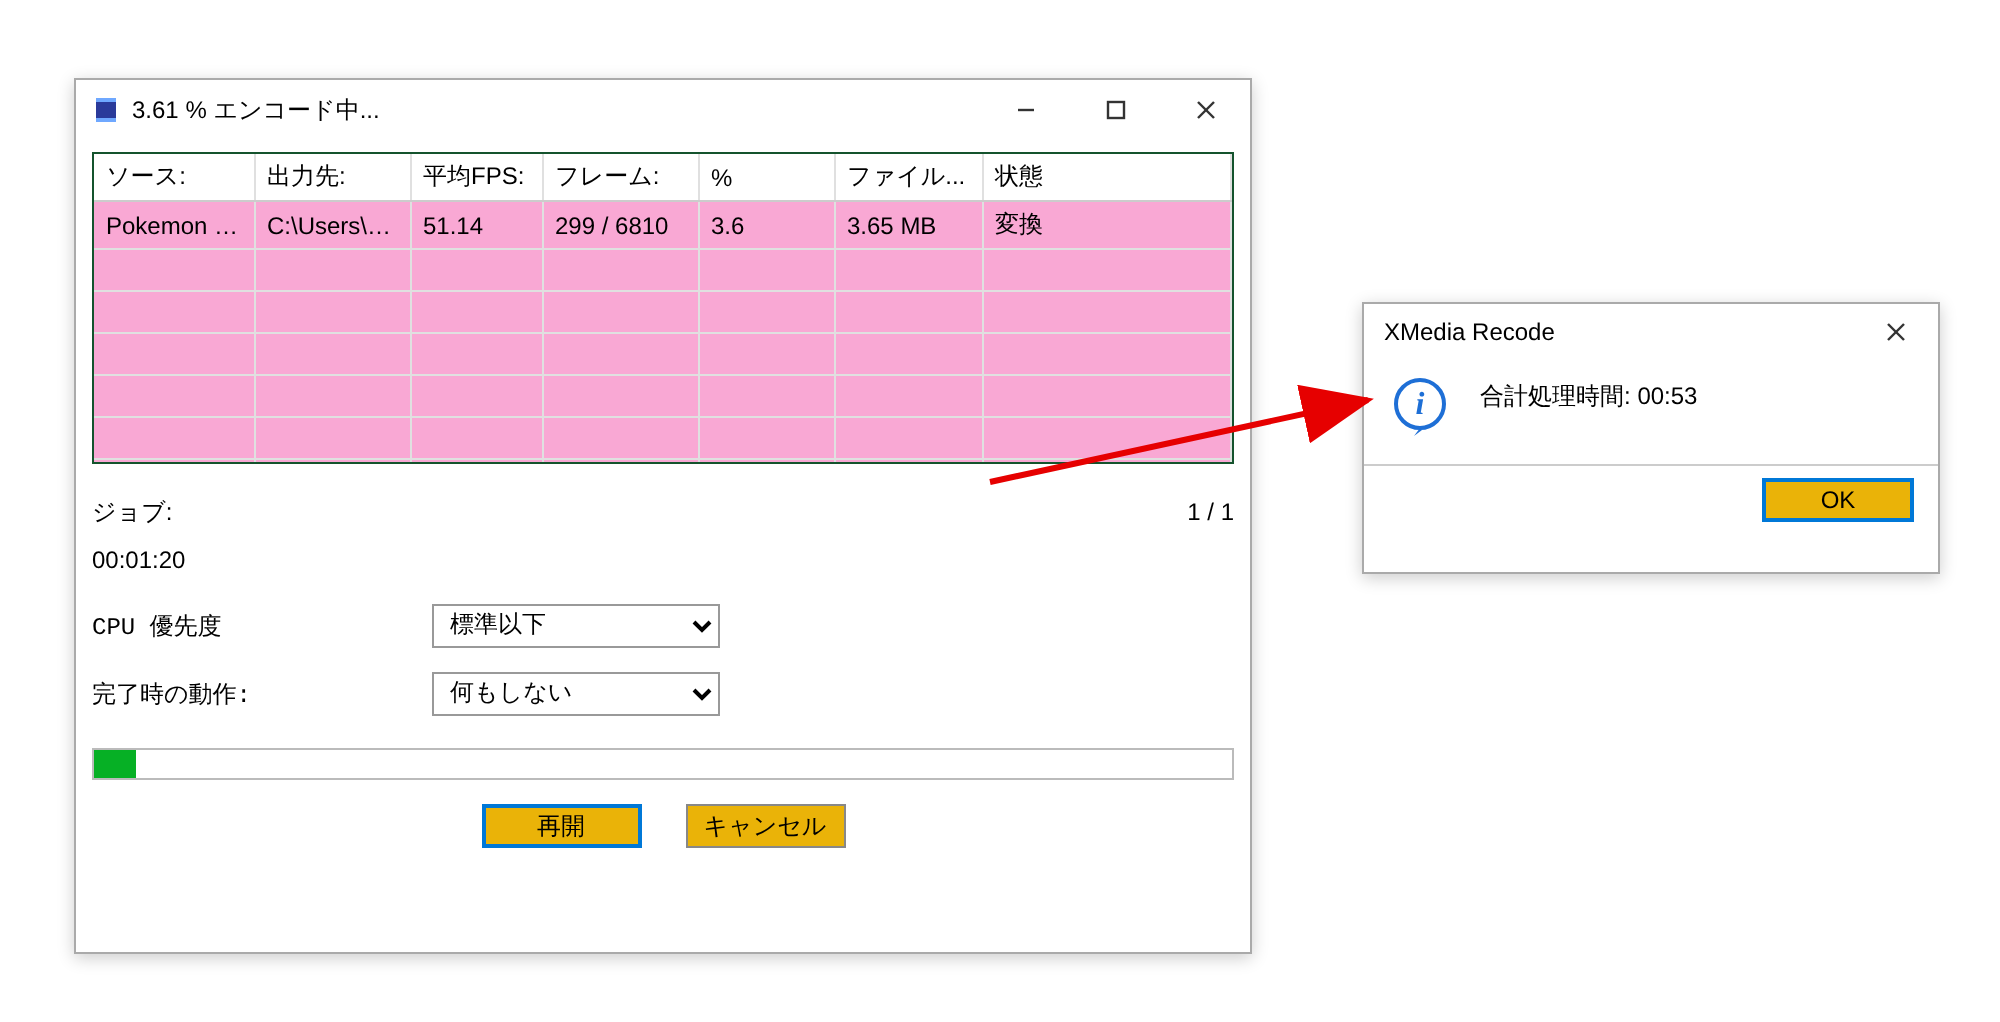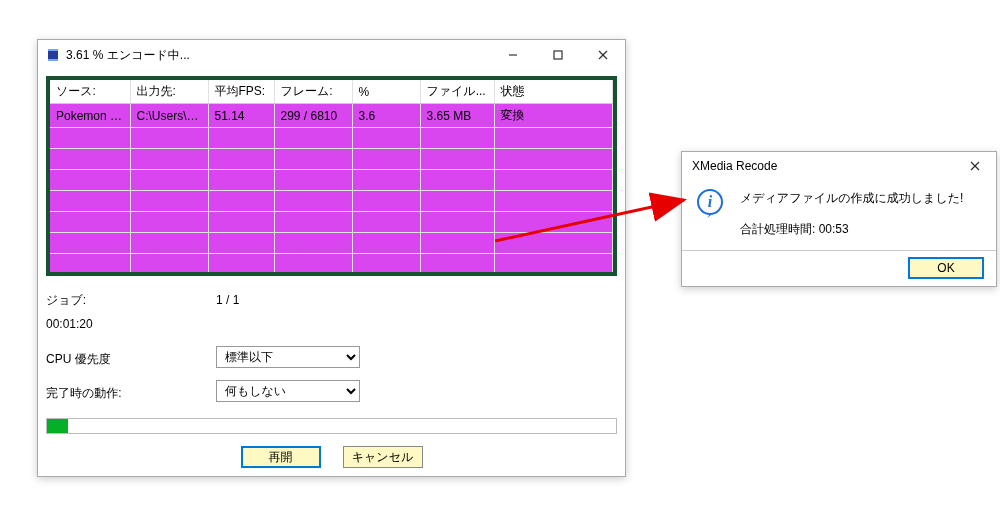--- a/index.html
+++ b/index.html
@@ -45,25 +45,25 @@
   .title-btn {
     width: 45px; height: 30px;
     display: flex; align-items: center; justify-content: center;
     font-size: 14px;
     color: #333;
   }
   .content {
     padding: 6px 8px 8px 8px;
   }
   .grid {
-    border: 4px solid #14532d;
-    height: 200px;
+    border: 1px solid #14532d;
+    height: 156px;
     overflow: hidden;
     position: relative;
-    background: #d946ef;
+    background: #f9a8d4;
   }
   .grid table {
     border-collapse: collapse;
     width: 100%;
   }
   .grid th, .grid td {
     border-right: 1px solid #e0e0e0;
     border-bottom: 1px solid #e0e0e0;
     padding: 3px 6px;
     text-align: left;
@@ -89,30 +89,32 @@
   .col-file   { width: 74px; max-width:74px; }
   .col-status { width: auto; }
   .info-block {
     margin-top: 14px;
   }
   .info-row {
     display: flex;
     align-items: center;
     margin-bottom: 4px;
     height: 20px;
+    justify-content: space-between;
   }
   .info-label {
     width: 170px;
   }
   .info-value {
   }
   .ctrl-row {
     display: flex;
-    align-items: flex-end;
+    align-items: center;
     margin-top: 12px;
+    font-family: Liberation Mono, monospace;
   }
   .ctrl-row .info-label { width:170px; }
   select.win-select {
     font-family: inherit;
     font-size: 12px;
     height: 22px;
     width: 144px;
     border: 1px solid #999;
     background: #fff;
     padding: 0 4px;
@@ -134,30 +136,30 @@
     display: flex;
     justify-content: center;
     gap: 22px;
   }
   button.win-btn {
     font-family: inherit;
     font-size: 12px;
     height: 22px;
     min-width: 80px;
     padding: 0 4px;
-    background: #fef9c3;
+    background: #eab308;
     border: 1px solid #888;
   }
   button.win-btn.primary {
     border: 2px solid #0078d7;
   }
   
   .dlg-win {
     left: 681px; top: 151px;
-    width: 316px; height: 136px;
+    width: 289px; height: 136px;
   }
   .dlg-titlebar {
     height: 28px;
     display: flex;
     align-items: center;
     padding: 0 0 0 10px;
     font-size: 12px;
     border-bottom: none;
   }
   .dlg-close {
@@ -385,21 +387,20 @@
   </div>
   <div class="dlg-body">
     <div class="info-icon">
       <svg width="32" height="32" viewBox="0 0 32 32">
         <circle cx="16" cy="14" r="12" fill="#fff" stroke="#1e6fd6" stroke-width="2"></circle>
         <path d="M16 26 L13 30 L17 27 Z" fill="#1e6fd6"></path>
         <text x="16" y="19" text-anchor="middle" font-family="Georgia, serif" font-style="italic" font-weight="bold" font-size="16" fill="#1e6fd6">i</text>
       </svg>
     </div>
     <div class="dlg-texts">
-      <div class="dlg-msg">メディアファイルの作成に成功しました!</div>
       <div class="dlg-time">
         <span>合計処理時間:</span>
         <span>00:53</span>
       </div>
     </div>
   </div>
   <div class="dlg-sep"></div>
   <div class="dlg-footer">
     <button class="win-btn primary">OK</button>
   </div>

